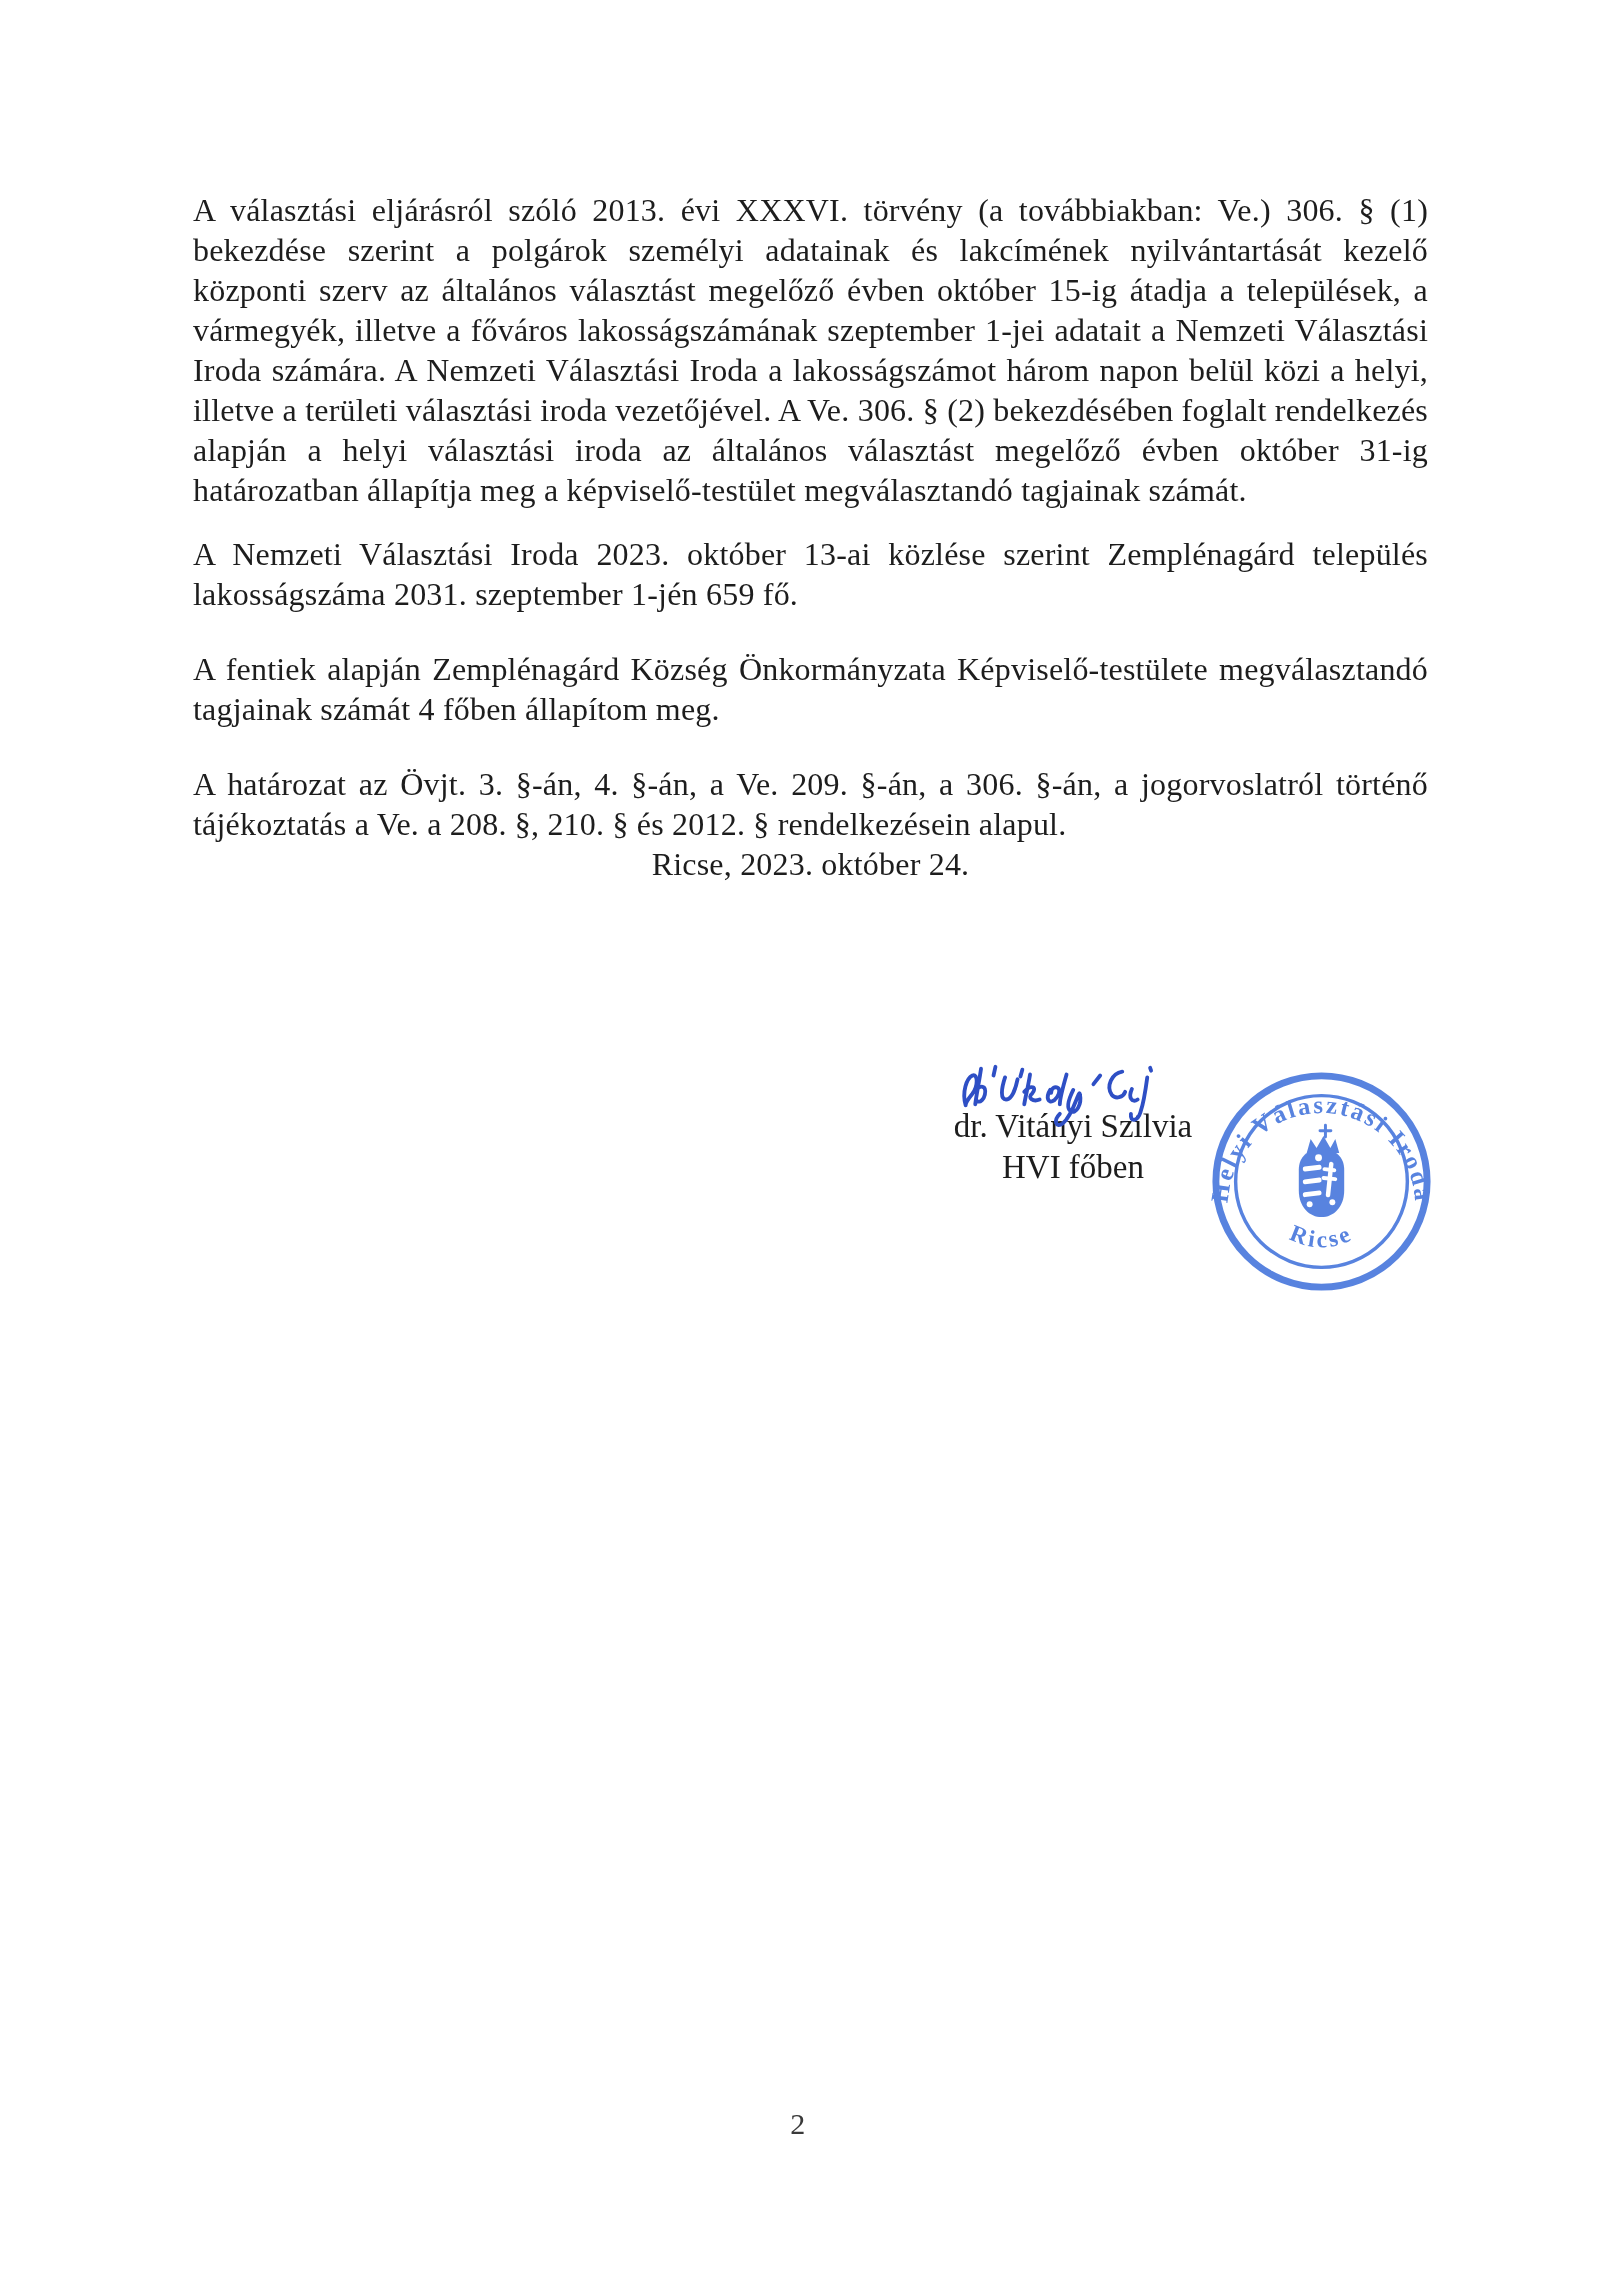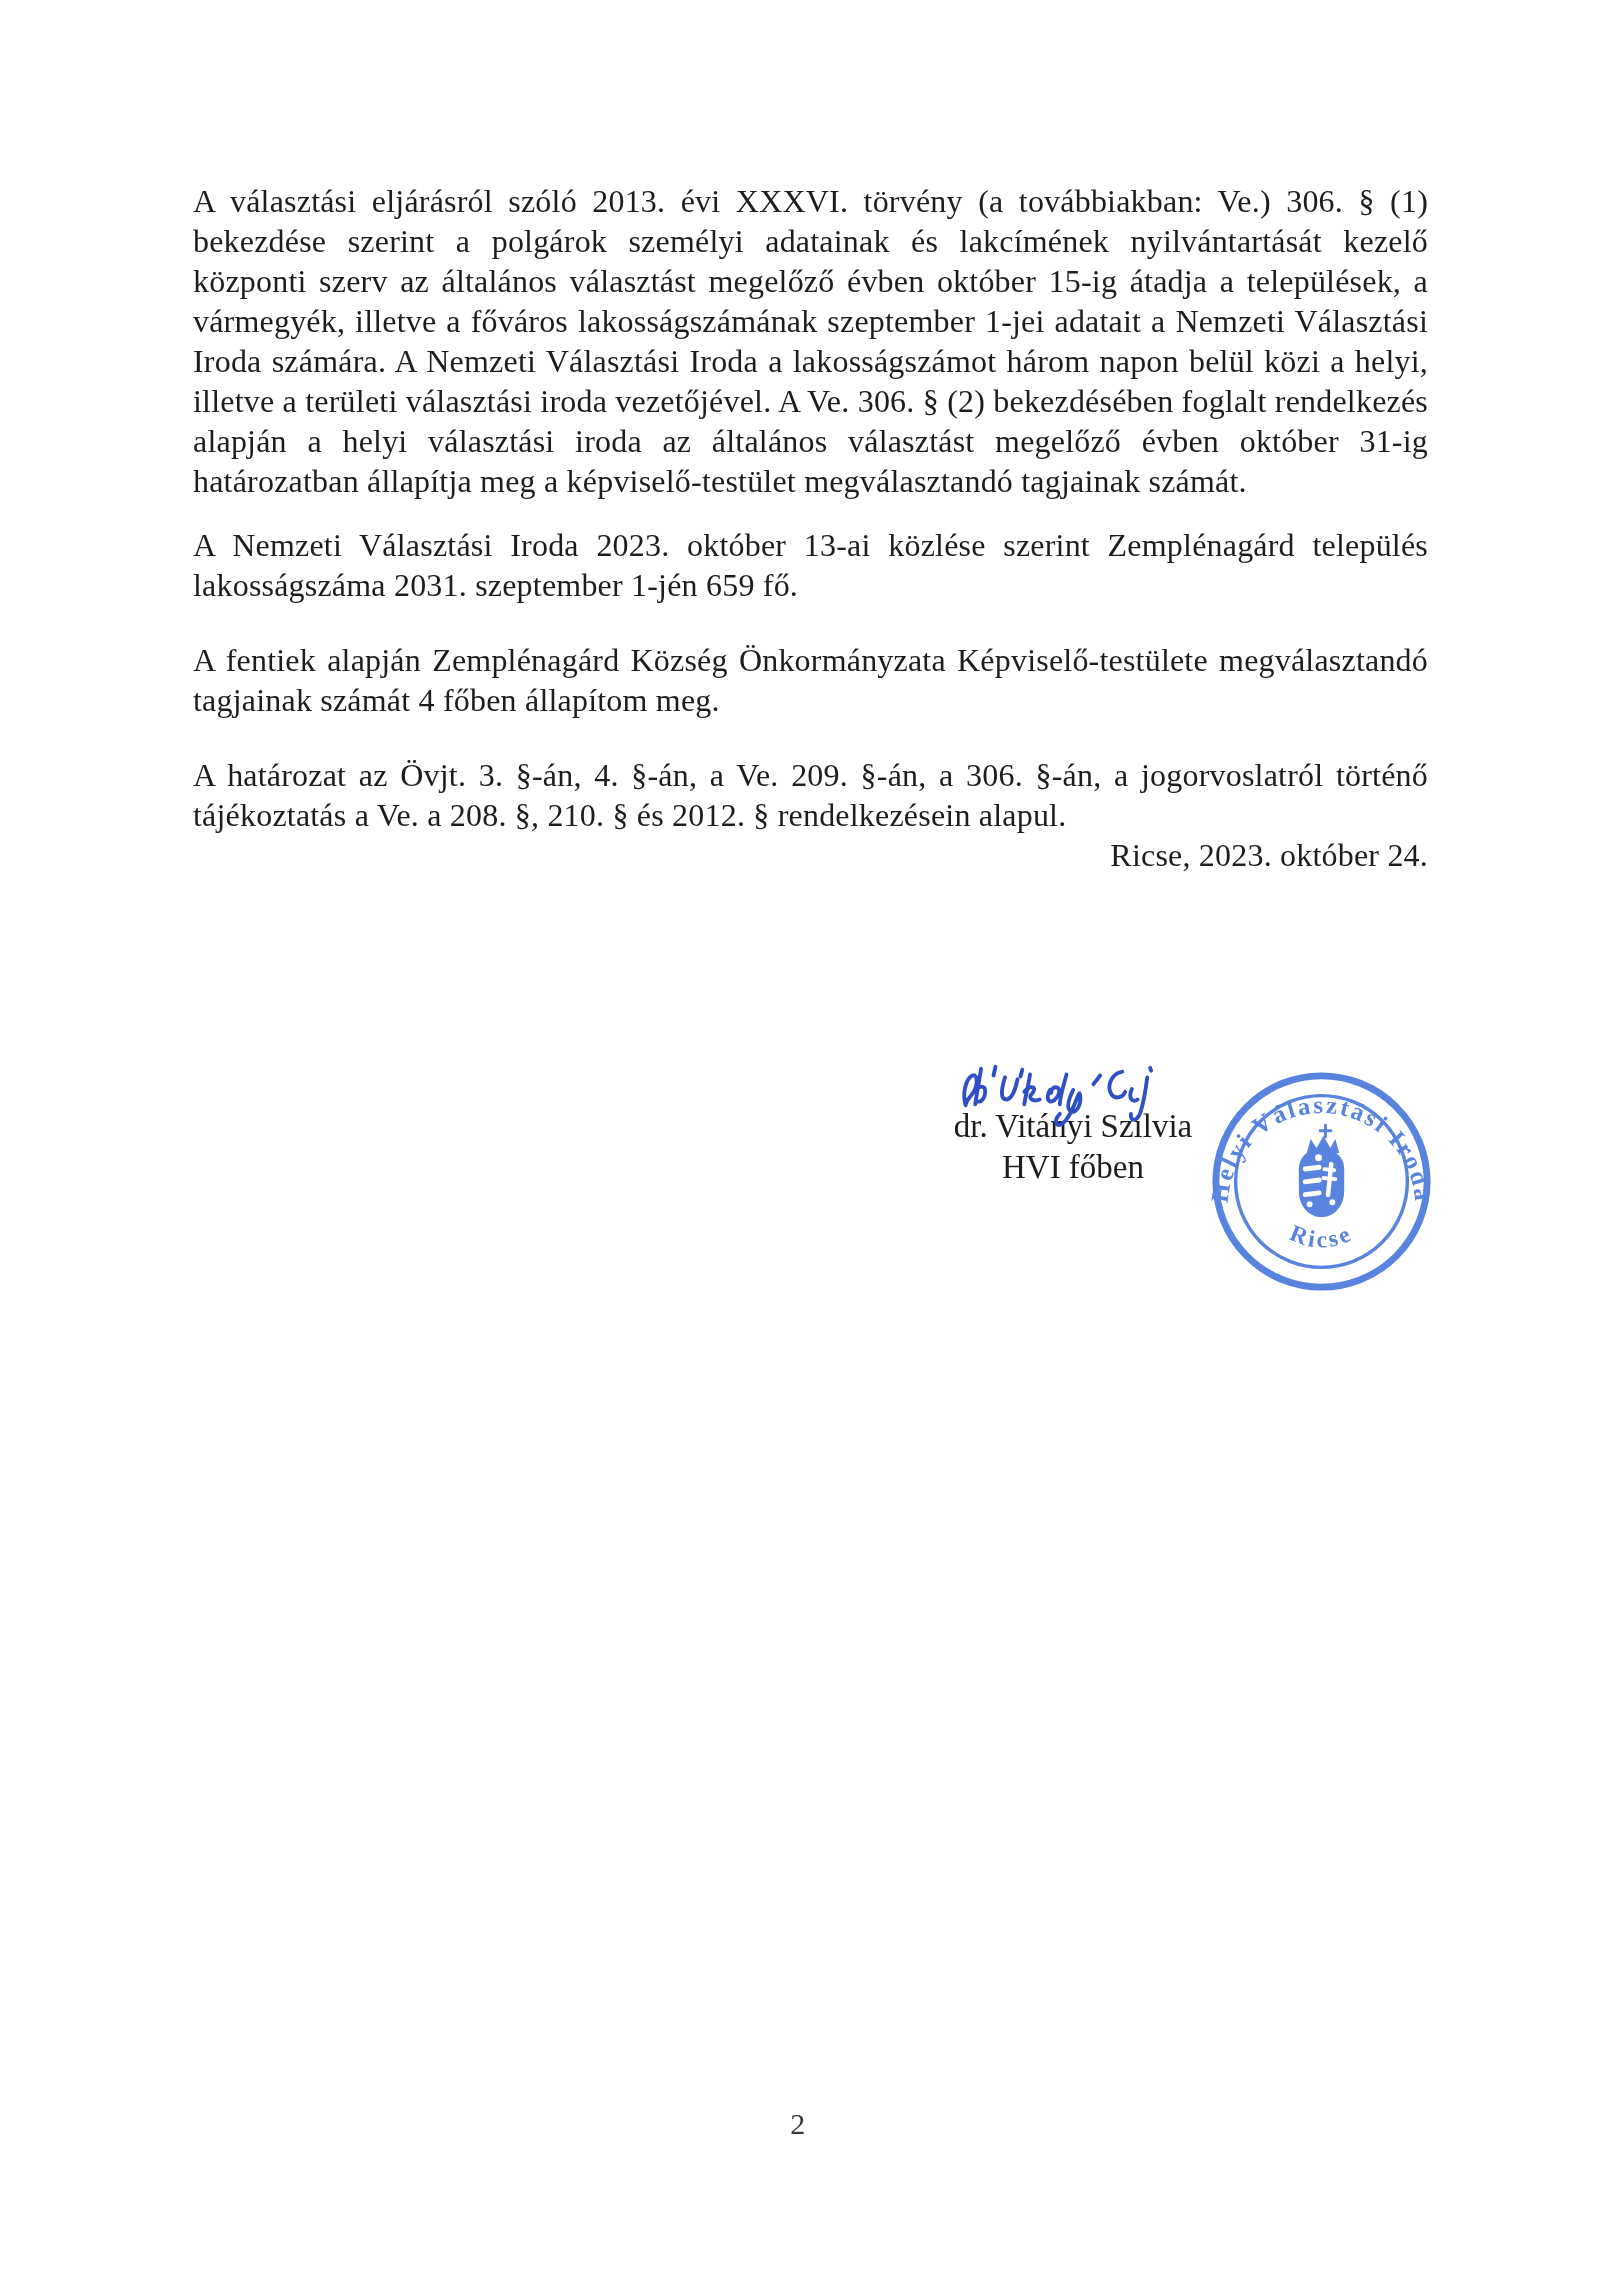--- a/index.html
+++ b/index.html
@@ -14,34 +14,34 @@
     position:relative;
     width:1620px;height:2292px;
     background:var(--paper);
     font-family:"Liberation Serif","DejaVu Serif",serif;
     color:var(--ink);
     overflow:hidden;
     margin:0 auto;
   }
   .content{
     position:absolute;
-    left:193px;top:181px;width:1235px;
+    left:193px;top:190px;width:1235px;
   }
   .content p{
     font-size:32px;
     line-height:40px;
     text-align:justify;
     text-justify:inter-word;
     letter-spacing:0.2px;
   }
   p.para-1{margin-bottom:23.5px;}
   p.para-2{margin-bottom:35px;}
   p.para-3{margin-bottom:35px;margin-top:35px;}
   p.para-4{}
-  p.dateline{text-align:right;}
+  p.dateline{text-align:center;}
   .signature-block{
     position:absolute;
     left:926px;top:1106px;width:294px;
     text-align:center;
     font-size:33px;line-height:41px;
   }
   .signature-script{
     position:absolute;
     left:31px;top:-63px;
     width:221px;height:88px;

